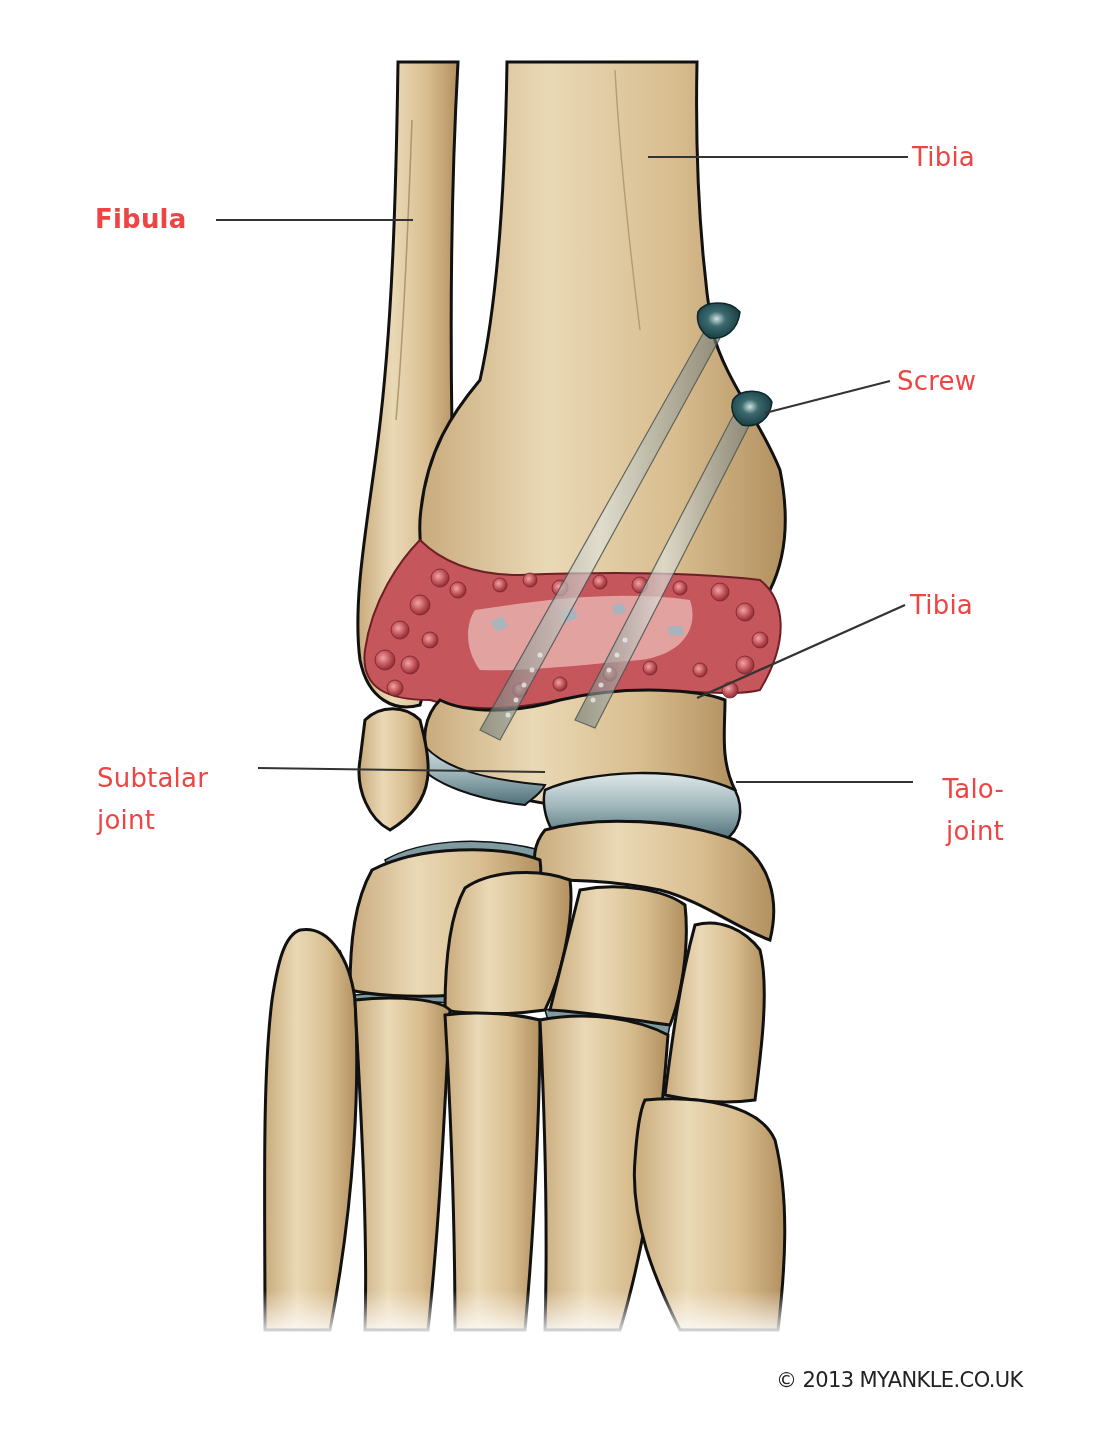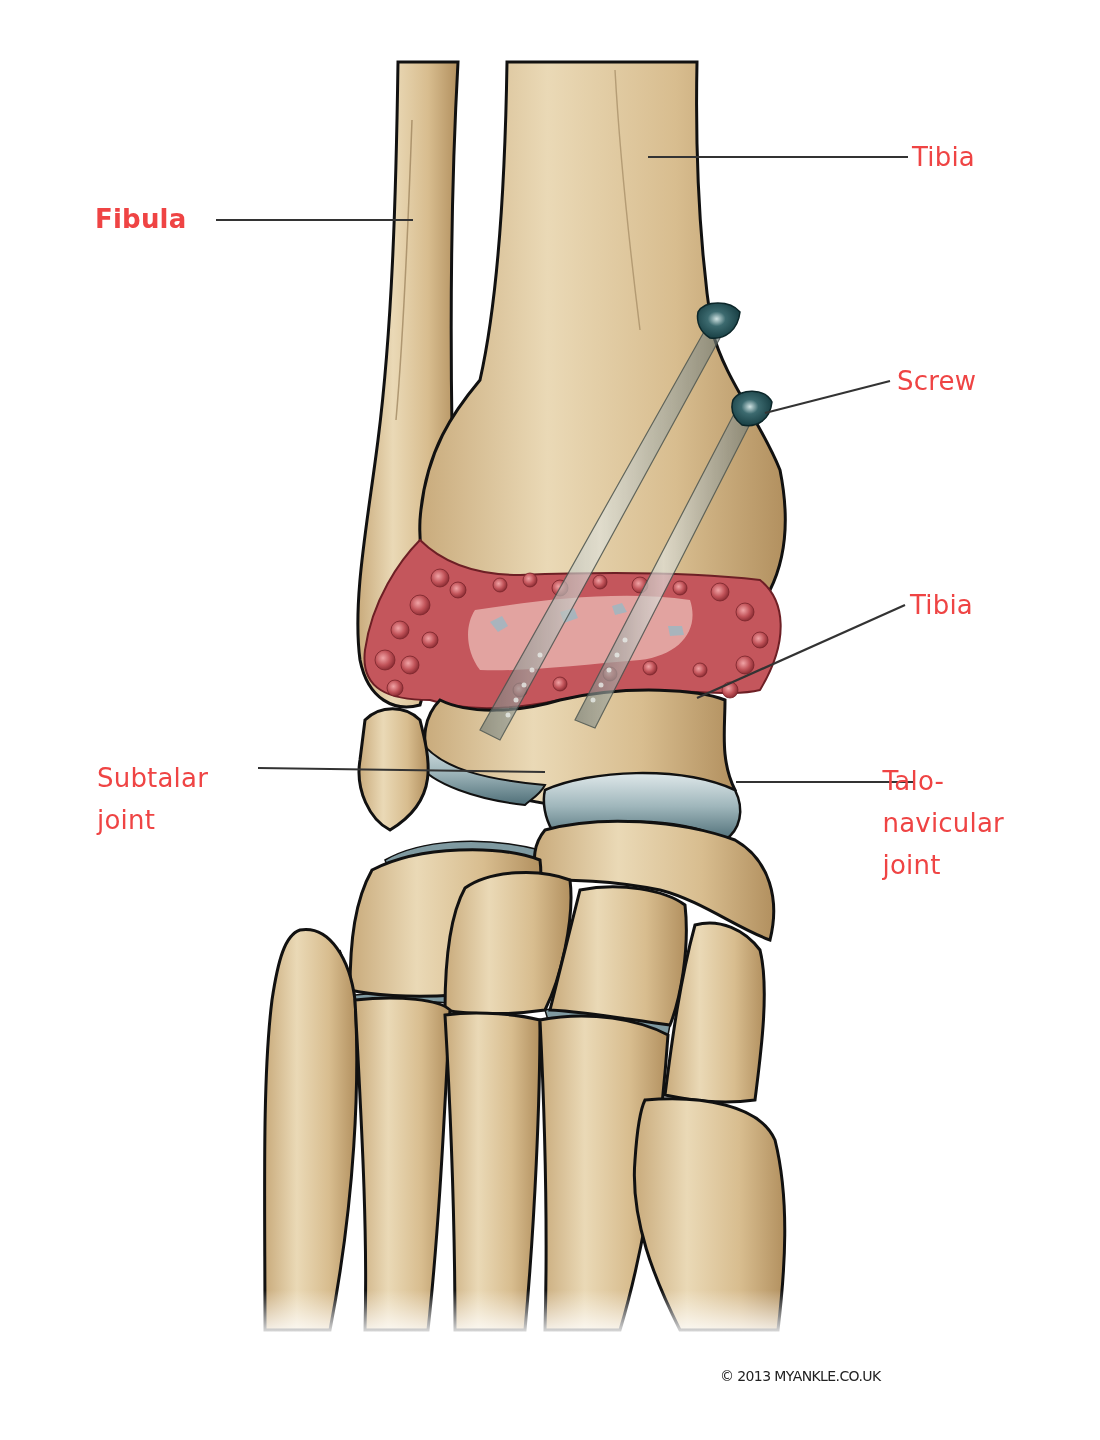--- a/index.html
+++ b/index.html
@@ -1,21 +1,21 @@
 <!DOCTYPE html>
 <html><head>
 <meta charset="utf-8">
 <style>
   html, body { margin: 0; padding: 0; background: #ffffff; }
   body { width: 1100px; height: 1440px; position: relative; overflow: hidden; font-family: "DejaVu Sans", "Liberation Sans", sans-serif; }
   #illustration { position: absolute; left: 0; top: 0; width: 1100px; height: 1440px; }
   .label { position: absolute; font-size: 26px; color: #ef4444; line-height: 42px; letter-spacing: 0.2px; white-space: nowrap; }
-  .label.right { text-align: left; }
+  .label.right { text-align: right; margin-top: 8px; }
   .label.left { text-align: left; }
-  .copyright { position: absolute; left: 720px; top: 1368px; font-size: 14px; color: #222; letter-spacing: -0.6px; white-space: nowrap; }
+  .copyright { position: absolute; left: 776px; top: 1368px; font-size: 21px; color: #222; letter-spacing: -0.6px; white-space: nowrap; }
 </style>
 </head>
 <body>
 
 <svg id="illustration" viewBox="0 0 1100 1440" xmlns="http://www.w3.org/2000/svg">
   <defs>
     <linearGradient id="boneGrad" x1="0" y1="0" x2="1" y2="0">
       <stop offset="0" stop-color="#c9ab7c"></stop>
       <stop offset="0.35" stop-color="#ead9b6"></stop>
       <stop offset="0.7" stop-color="#d8bd8f"></stop>
@@ -179,17 +179,16 @@
 <div class="label left" style="left:897px; top:360px;text-align:center;">Screw</div>
 <div class="label left" style="left:910px; top:584px;">Tibia</div>
 
 <div class="label left" style="left:97px; top:745px;margin-top:12px;">
   <div>Subtalar</div>
   <div>joint</div>
 </div>
 
 <div class="label right" style="right:96px; top:760px;">
   <div>Talo-</div>
-  <div>navicular</div>
   <div>joint</div>
 </div>
 
 <div class="copyright">© 2013 MYANKLE.CO.UK</div>
 
 </body></html>

